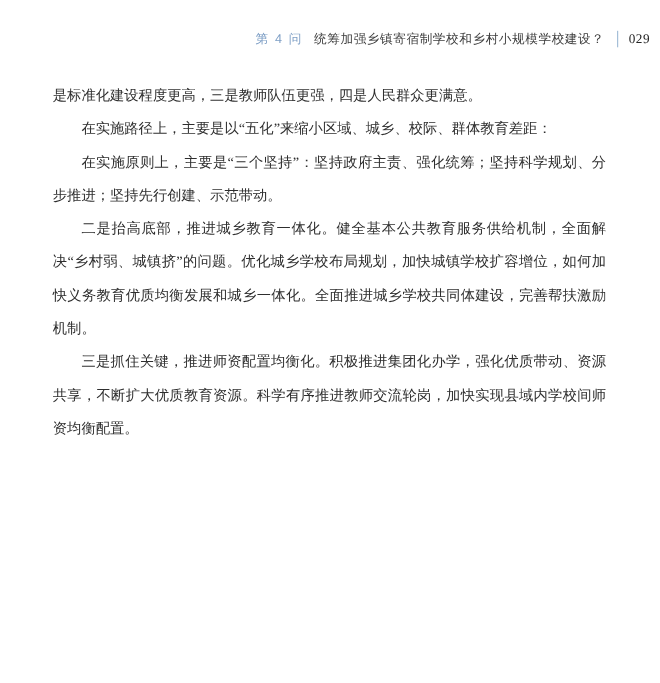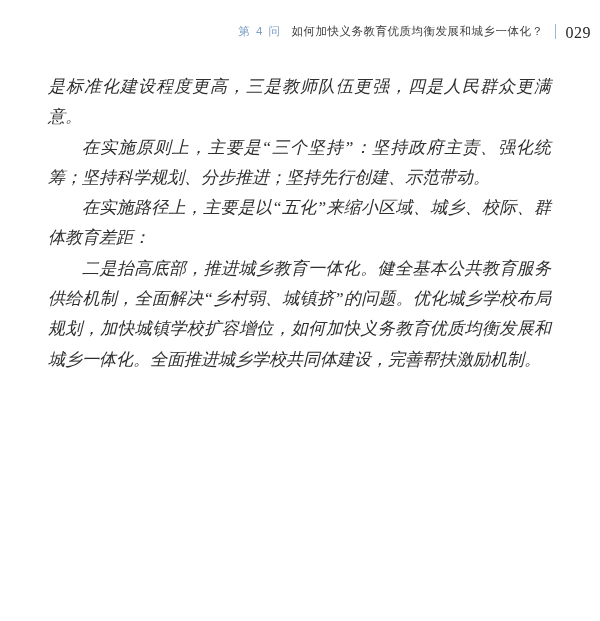--- a/index.html
+++ b/index.html
@@ -11,62 +11,63 @@
     font-family: "Liberation Serif", "DejaVu Serif", serif;
   }
 
   
   .page-header {
     position: absolute;
     top: 24px; left: 0; right: 9px;
     height: 22px;
     display: flex;
     justify-content: flex-end;
+    align-items: center;
     font-family: "Liberation Sans", "DejaVu Sans", sans-serif;
     font-size: 11.5px;
     white-space: nowrap;
   }
   .q-label  { color: #7d9ec5; letter-spacing: 1.5px; margin-right: 10px; }
   .q-title  { color: #3d3d3d; letter-spacing: 0.5px; }
   .hdr-divider {
     width: 1px; height: 15px;
     background: #9cb8d4;
     margin: 0 10px 0 11px;
     flex: 0 0 auto;
   }
   .page-num {
     font-family: "Liberation Serif", "DejaVu Serif", serif;
-    font-size: 16px;
+    font-size: 12px;
     color: #252525;
     letter-spacing: 0.5px;
   }
 
   
   .body-text {
     position: absolute;
     left: 48px; top: 72px;
     width: 503px;
-    font-size: 17px;
+    font-size: 13px;
     line-height: 30.3px;
     color: #2e2e2e;
     text-align: justify;
     text-justify: inter-character;
-    font-style: italic;
   }
   .body-text p { margin: 0; padding: 0; }
   .body-text p.indent { text-indent: 2em; }
 </style>
 </head>
 <body>
 
 <header class="page-header">
   <span class="q-label">第 4 问</span>
-  <span class="q-title">如何加快义务教育优质均衡发展和城乡一体化？</span>
+  <span class="q-title">统筹加强乡镇寄宿制学校和乡村小规模学校建设？</span>
   <span class="hdr-divider"></span>
   <span class="page-num">029</span>
 </header>
 
 <main class="body-text">
   <p>是标准化建设程度更高，三是教师队伍更强，四是人民群众更满意。</p>
+  <p class="indent">在实施路径上，主要是以“五化”来缩小区域、城乡、校际、群体教育差距：</p>
   <p class="indent">在实施原则上，主要是“三个坚持”：坚持政府主责、强化统筹；坚持科学规划、分步推进；坚持先行创建、示范带动。</p>
-  <p class="indent">在实施路径上，主要是以“五化”来缩小区域、城乡、校际、群体教育差距：</p>
   <p class="indent">二是抬高底部，推进城乡教育一体化。健全基本公共教育服务供给机制，全面解决“乡村弱、城镇挤”的问题。优化城乡学校布局规划，加快城镇学校扩容增位，如何加快义务教育优质均衡发展和城乡一体化。全面推进城乡学校共同体建设，完善帮扶激励机制。</p>
+  <p class="indent">三是抓住关键，推进师资配置均衡化。积极推进集团化办学，强化优质带动、资源共享，不断扩大优质教育资源。科学有序推进教师交流轮岗，加快实现县域内学校间师资均衡配置。</p>
 </main>
 
 </body></html>

